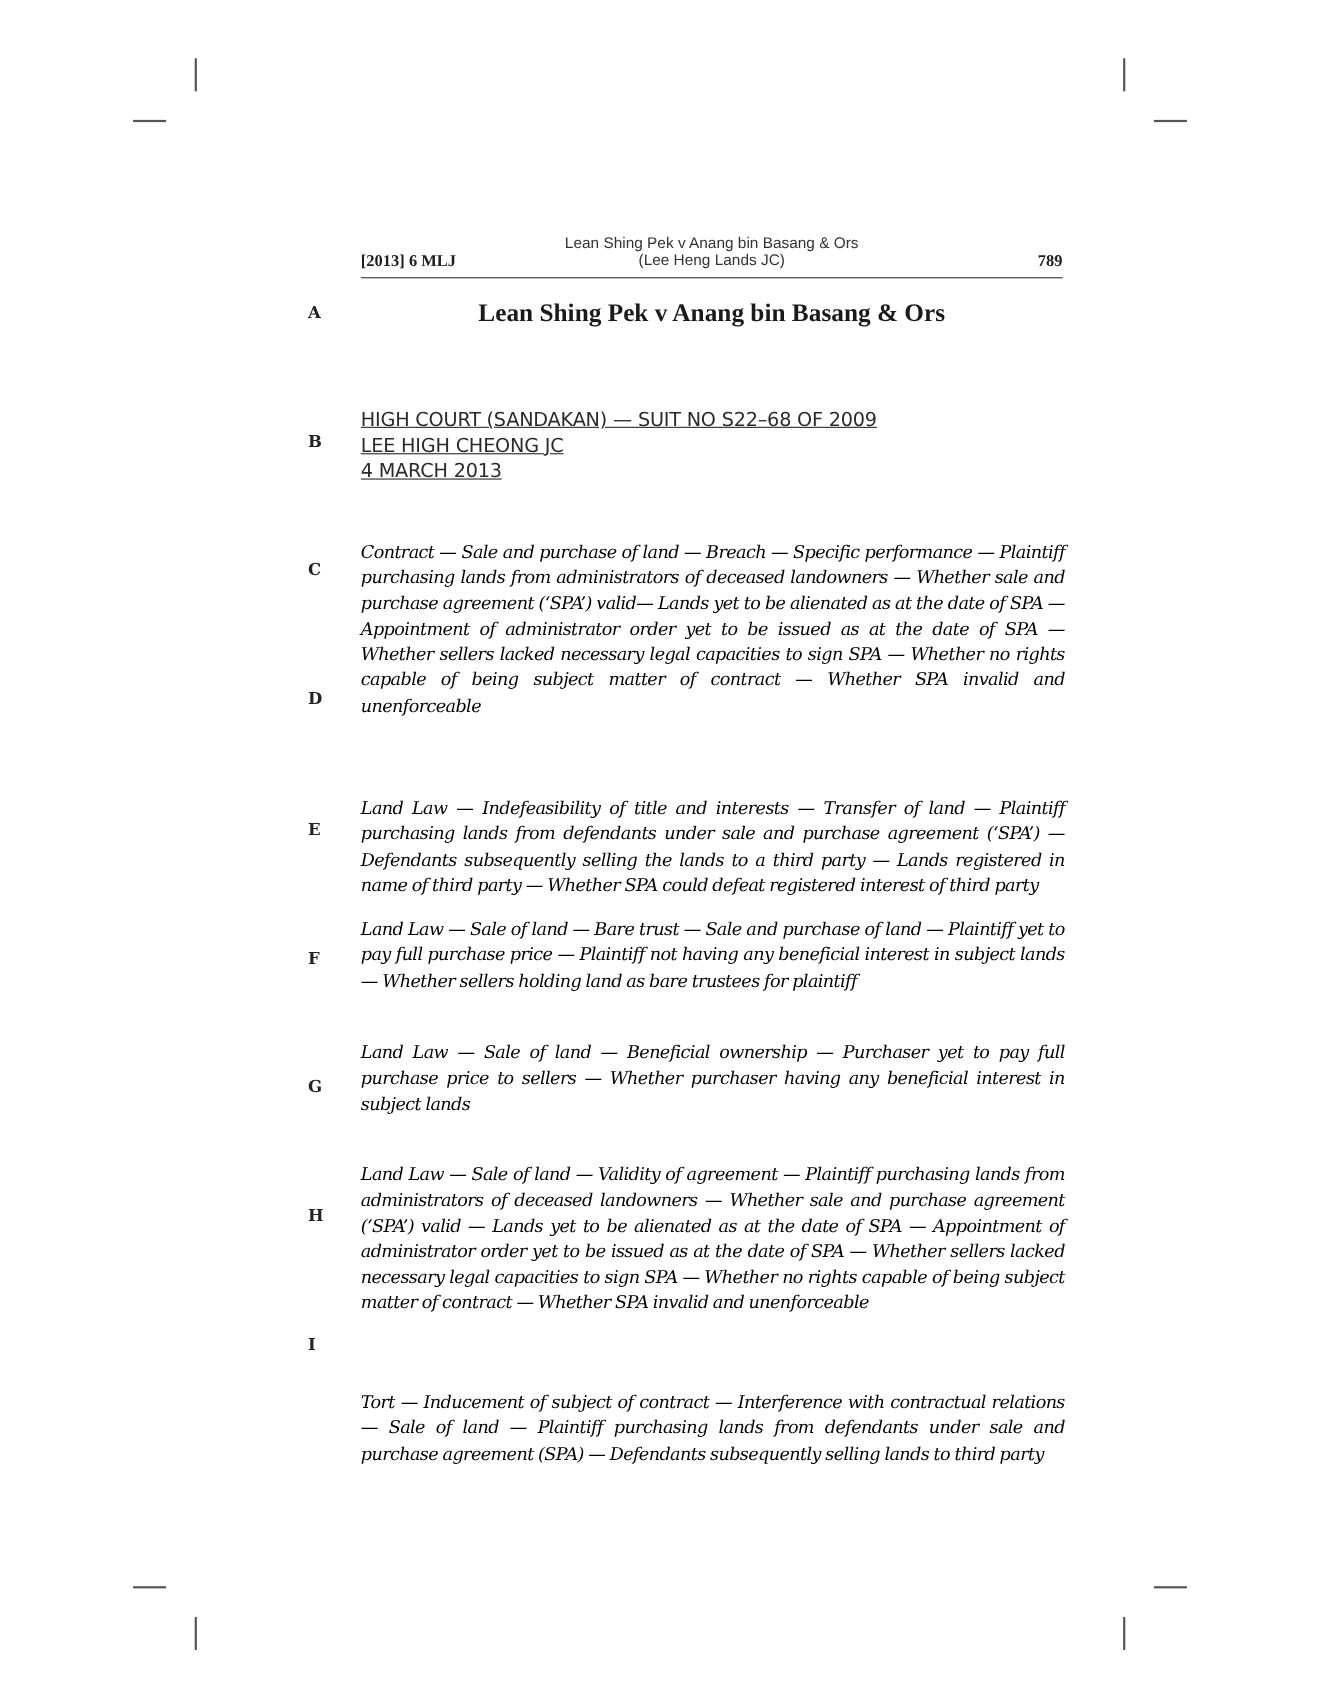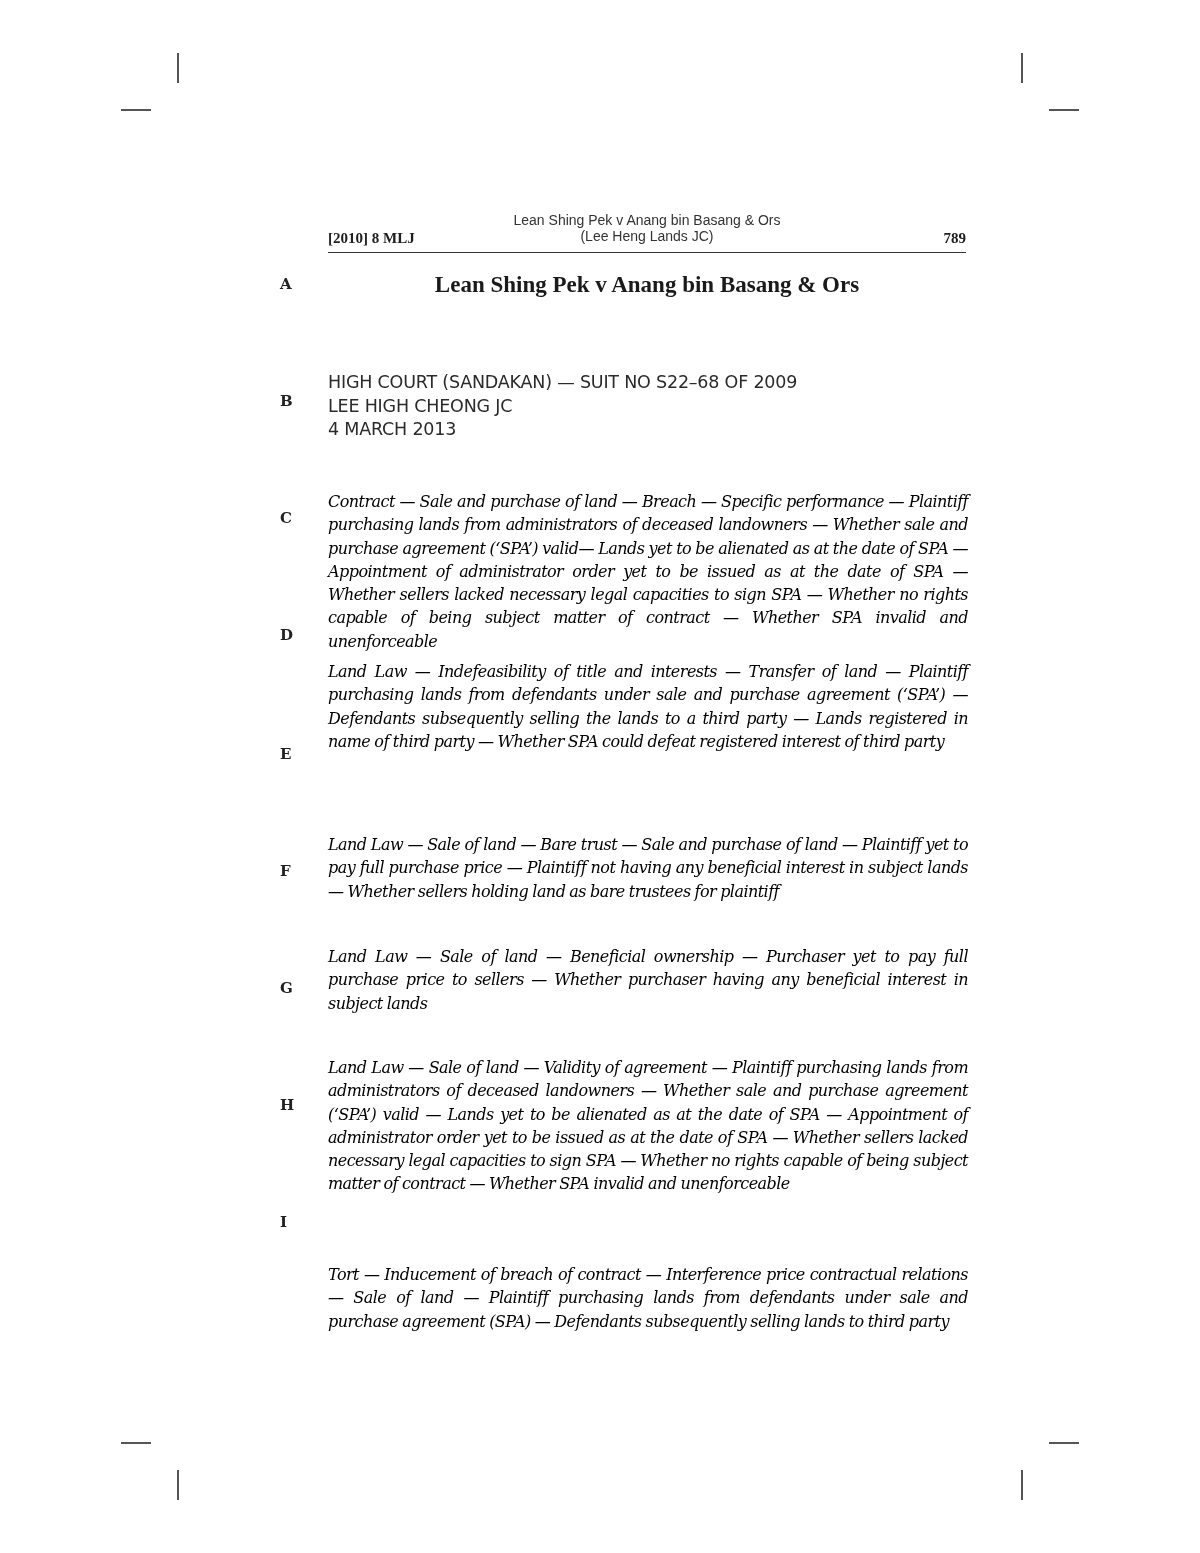--- a/index.html
+++ b/index.html
@@ -6,37 +6,37 @@
   body { width: 1200px; height: 1553px; position: relative; overflow: hidden; font-family: "DejaVu Serif", serif; color: #1e1e1e; }
   .crop { position: absolute; background: #555; }
   .crop.v { width: 2px; height: 30px; }
   .crop.h { height: 2px; width: 30px; }
   .margin-letter { position: absolute; left: 280px; font-family: "DejaVu Serif", serif; font-weight: bold; font-size: 15px; color: #222; }
   .running-head { position: absolute; left: 328px; width: 638px; top: 212px; height: 40px; border-bottom: 1.5px solid #333; }
   .rh-left { position: absolute; left: 0; bottom: 5px; font-family: "Liberation Serif", serif; font-weight: bold; font-size: 15px; }
   .rh-center { position: absolute; left: 0; right: 0; top: 0; text-align: center; font-family: "Liberation Sans", sans-serif; font-size: 14px; line-height: 16px; color: #333; }
   .rh-right { position: absolute; right: 0; bottom: 5px; font-family: "Liberation Serif", serif; font-weight: bold; font-size: 15px; }
   .case-title { position: absolute; left: 328px; width: 638px; top: 272px; text-align: center; font-family: "Liberation Serif", serif; font-weight: bold; font-size: 23px; color: #1a1a1a; }
-  .court-block { position: absolute; left: 328px; top: 371px; font-family: "DejaVu Sans", sans-serif; font-size: 17.5px; line-height: 23.5px; color: #2a2a2a; letter-spacing: -0.2px; }
+  .court-block { position: absolute; left: 328px; top: 371px; font-family: "DejaVu Sans", sans-serif; font-size: 17.5px; line-height: 23.5px; color: #2a2a2a; letter-spacing: -0.2px; text-decoration: underline; }
   .catch { position: absolute; left: 328px; width: 640px; font-family: "DejaVu Serif", serif; font-style: italic; font-size: 16px; line-height: 23.3px; text-align: justify; color: #000000; letter-spacing: -0.55px; word-spacing: -0.5px; }
 </style>
 </head>
 <body>
 
 <div class="crop v" style="left:177px; top:53px;"></div>
 <div class="crop h" style="left:121px; top:109px;"></div>
 <div class="crop v" style="left:1021px; top:53px;"></div>
 <div class="crop h" style="left:1049px; top:109px;"></div>
 <div class="crop h" style="left:121px; top:1442px;"></div>
 <div class="crop v" style="left:177px; top:1470px;"></div>
 <div class="crop h" style="left:1049px; top:1442px;"></div>
 <div class="crop v" style="left:1021px; top:1470px;"></div>
 
 <div class="running-head">
-  <span class="rh-left">[2010] 8 MLJ</span>
+  <span class="rh-left">[2013] 6 MLJ</span>
   <div class="rh-center">
     <div>Lean Shing Pek v Anang bin Basang &amp; Ors</div>
     <div>(Lee Heng Lands JC)</div>
   </div>
   <span class="rh-right">789</span>
 </div>
 
 <div class="margin-letter" style="top:275px;">A</div>
 <div class="margin-letter" style="top:392px;">B</div>
 <div class="margin-letter" style="top:509px;">C</div>
@@ -49,17 +49,17 @@
 
 <div class="case-title">Lean Shing Pek v Anang bin Basang &amp; Ors</div>
 
 <div class="court-block">
   <div>HIGH COURT (SANDAKAN) — SUIT NO S22–68 OF 2009</div>
   <div>LEE HIGH CHEONG JC</div>
   <div>4 MARCH 2013</div>
 </div>
 
 <div class="catch" style="top:490px;">Contract — Sale and purchase of land — Breach — Specific performance — Plaintiff purchasing lands from administrators of deceased landowners — Whether sale and purchase agreement (‘SPA’) valid— Lands yet to be alienated as at the date of SPA — Appointment of administrator order yet to be issued as at the date of SPA — Whether sellers lacked necessary legal capacities to sign SPA — Whether no rights capable of being subject matter of contract — Whether SPA invalid and unenforceable</div>
-<div class="catch" style="top:660px;font-style:italic;">Land Law — Indefeasibility of title and interests — Transfer of land — Plaintiff purchasing lands from defendants under sale and purchase agreement (‘SPA’) — Defendants subsequently selling the lands to a third party — Lands registered in name of third party — Whether SPA could defeat registered interest of third party</div>
+<div class="catch" style="top:723px;font-style:italic;">Land Law — Indefeasibility of title and interests — Transfer of land — Plaintiff purchasing lands from defendants under sale and purchase agreement (‘SPA’) — Defendants subsequently selling the lands to a third party — Lands registered in name of third party — Whether SPA could defeat registered interest of third party</div>
 <div class="catch" style="top:833px;">Land Law — Sale of land — Bare trust — Sale and purchase of land — Plaintiff yet to pay full purchase price — Plaintiff not having any beneficial interest in subject lands — Whether sellers holding land as bare trustees for plaintiff</div>
 <div class="catch" style="top:945px;">Land Law — Sale of land — Beneficial ownership — Purchaser yet to pay full purchase price to sellers — Whether purchaser having any beneficial interest in subject lands</div>
 <div class="catch" style="top:1056px;">Land Law — Sale of land — Validity of agreement — Plaintiff purchasing lands from administrators of deceased landowners — Whether sale and purchase agreement (‘SPA’) valid — Lands yet to be alienated as at the date of SPA — Appointment of administrator order yet to be issued as at the date of SPA — Whether sellers lacked necessary legal capacities to sign SPA — Whether no rights capable of being subject matter of contract — Whether SPA invalid and unenforceable</div>
-<div class="catch" style="top:1263px;">Tort — Inducement of breach of contract — Interference price contractual relations — Sale of land — Plaintiff purchasing lands from defendants under sale and purchase agreement (SPA) — Defendants subsequently selling lands to third party</div>
+<div class="catch" style="top:1263px;">Tort — Inducement of subject of contract — Interference with contractual relations — Sale of land — Plaintiff purchasing lands from defendants under sale and purchase agreement (SPA) — Defendants subsequently selling lands to third party</div>
 
 </body></html>

